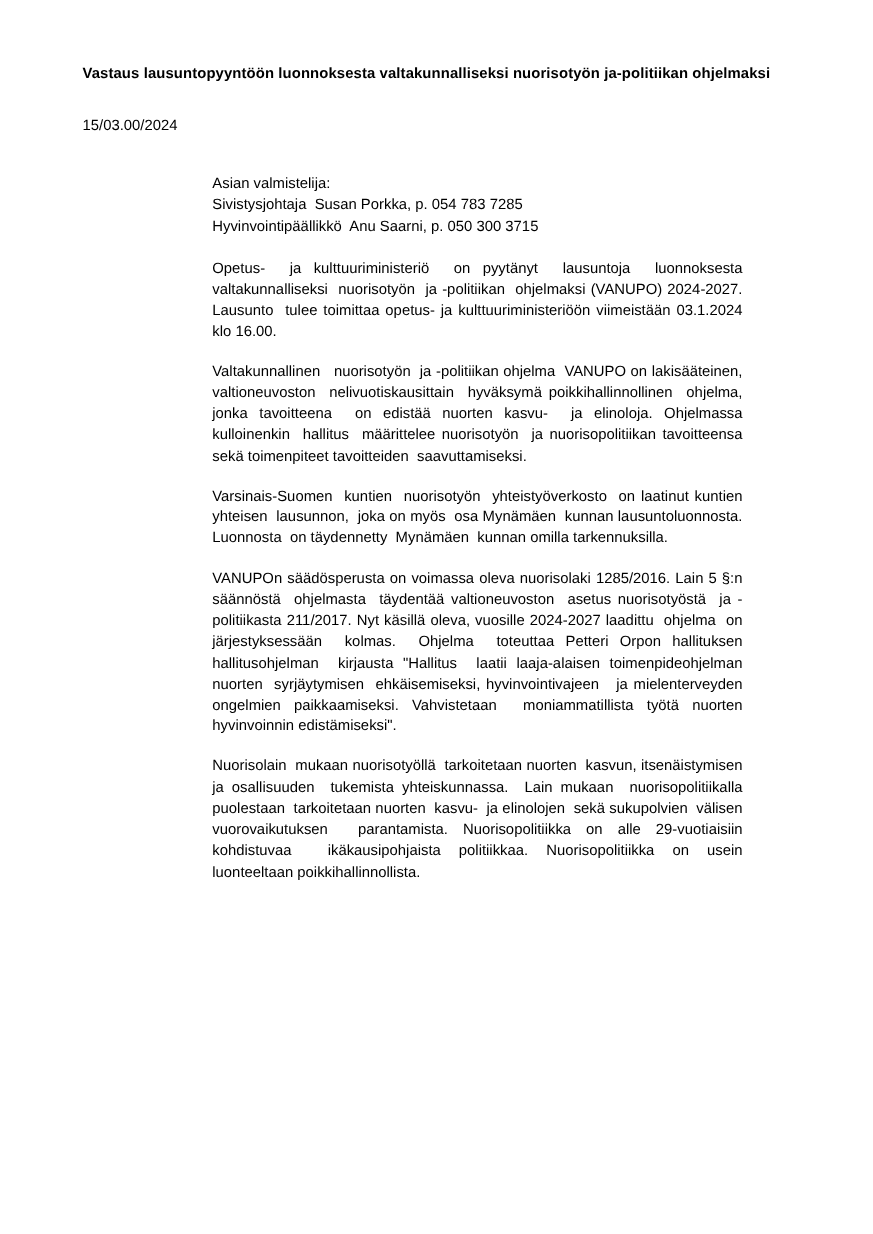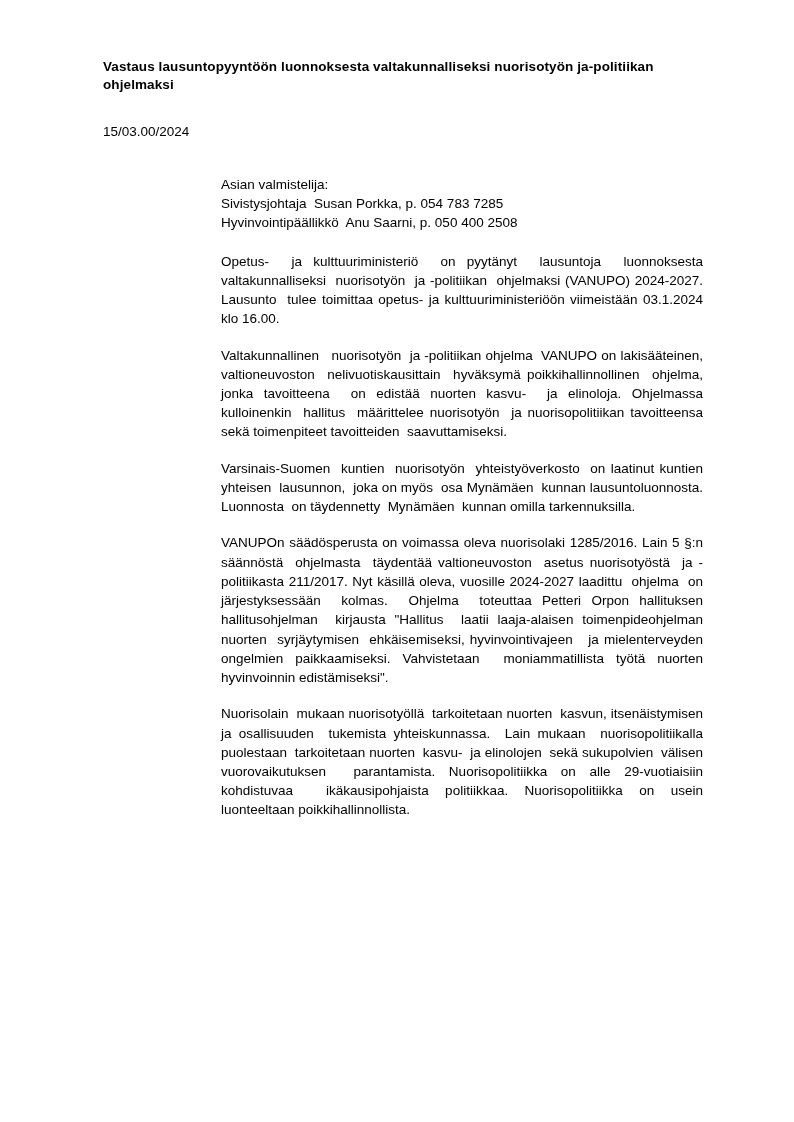--- a/index.html
+++ b/index.html
@@ -11,21 +11,21 @@
     width: 794px;
     height: 1122px;
     font-family: "Liberation Sans", sans-serif;
     color: #000000;
     position: relative;
   }
   .page {
     width: 790px;
     height: 1122px;
     box-sizing: border-box;
-    padding: 58px 64px 40px 103px;
+    padding: 58px 64px 40px 75px;
     position: relative;
   }
   .doc-title {
     font-size: 13.5px;
     font-weight: bold;
     line-height: 1.32;
     margin: 0 0 0 0;
     max-width: 650px;
     letter-spacing: 0.1px;
   }
@@ -73,21 +73,21 @@
 
   <div class="meta-block">
     <div class="meta-line-2">15/03.00/2024</div>
   </div>
 
   <div class="body-block">
 
     <div class="prep-group">
       <div>Asian valmistelija:</div>
       <div>Sivistysjohtaja  Susan Porkka, p. 054 783 7285</div>
-      <div>Hyvinvointipäällikkö  Anu Saarni, p. 050 400 2508</div>
+      <div>Hyvinvointipäällikkö  Anu Saarni, p. 050 300 3715</div>
     </div>
 
     <p class="para first">Opetus-  ja kulttuuriministeriö  on pyytänyt  lausuntoja  luonnoksesta valtakunnalliseksi  nuorisotyön  ja -politiikan  ohjelmaksi (VANUPO) 2024-2027. Lausunto  tulee toimittaa opetus- ja kulttuuriministeriöön viimeistään 03.1.2024 klo 16.00.</p>
     <p class="para">Valtakunnallinen   nuorisotyön  ja -politiikan ohjelma  VANUPO on lakisääteinen, valtioneuvoston  nelivuotiskausittain  hyväksymä poikkihallinnollinen  ohjelma, jonka tavoitteena  on edistää nuorten kasvu-  ja elinoloja. Ohjelmassa  kulloinenkin  hallitus  määrittelee nuorisotyön  ja nuorisopolitiikan tavoitteensa sekä toimenpiteet tavoitteiden  saavuttamiseksi.</p>
     <p class="para">Varsinais-Suomen  kuntien  nuorisotyön  yhteistyöverkosto  on laatinut kuntien  yhteisen  lausunnon,  joka on myös  osa Mynämäen  kunnan lausuntoluonnosta.   Luonnosta  on täydennetty  Mynämäen  kunnan omilla tarkennuksilla.</p>
     <p class="para">VANUPOn säädösperusta on voimassa oleva nuorisolaki 1285/2016. Lain 5 §:n säännöstä  ohjelmasta  täydentää valtioneuvoston  asetus nuorisotyöstä  ja -politiikasta 211/2017. Nyt käsillä oleva, vuosille 2024-2027 laadittu  ohjelma  on järjestyksessään  kolmas.  Ohjelma  toteuttaa Petteri Orpon hallituksen  hallitusohjelman  kirjausta "Hallitus  laatii laaja-alaisen toimenpideohjelman  nuorten  syrjäytymisen  ehkäisemiseksi, hyvinvointivajeen   ja mielenterveyden  ongelmien paikkaamiseksi. Vahvistetaan  moniammatillista työtä nuorten  hyvinvoinnin edistämiseksi".</p>
     <p class="para">Nuorisolain  mukaan nuorisotyöllä  tarkoitetaan nuorten  kasvun, itsenäistymisen  ja osallisuuden  tukemista yhteiskunnassa.  Lain mukaan  nuorisopolitiikalla puolestaan  tarkoitetaan nuorten  kasvu-  ja elinolojen  sekä sukupolvien  välisen vuorovaikutuksen  parantamista. Nuorisopolitiikka on alle 29-vuotiaisiin kohdistuvaa  ikäkausipohjaista politiikkaa. Nuorisopolitiikka on usein luonteeltaan poikkihallinnollista.</p>
 
   </div>
 

